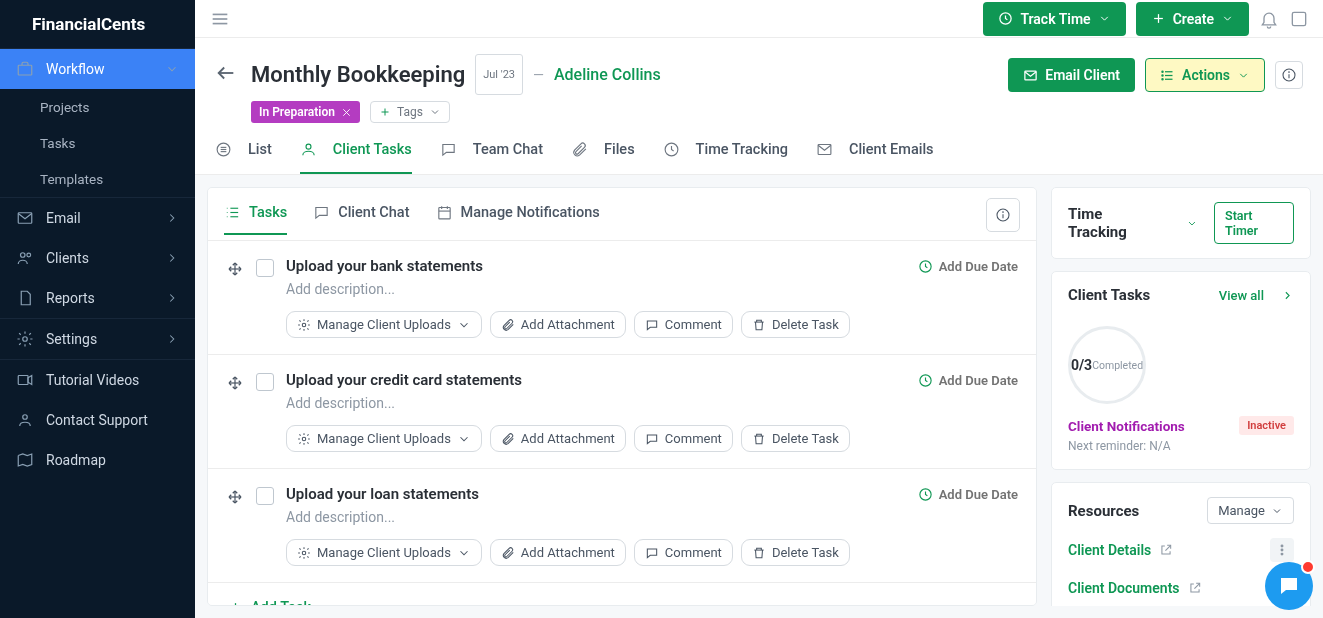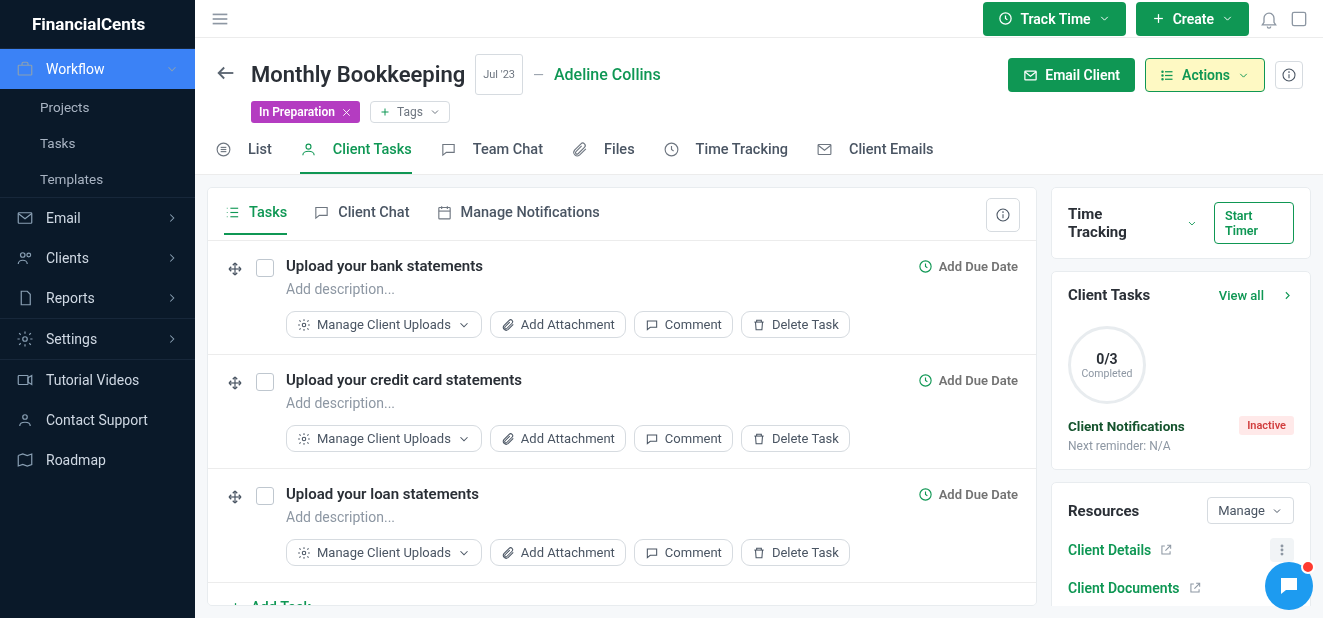--- a/index.html
+++ b/index.html
@@ -89,25 +89,25 @@
 
 .right-col{width:260px;display:flex;flex-direction:column;gap:12px;overflow:auto}
 .r-head{display:flex;align-items:center;padding:14px 16px;gap:8px}
 .r-head h3{font-size:15px;font-weight:700;color:#2a2f36}
 .r-head .sp{flex:1}
 .info-i{width:15px;height:15px;stroke:#fff;fill:#0f9754;border-radius:50%;font-size:10px;display:inline-flex;align-items:center;justify-content:center;color:#fff;font-weight:700;font-style:italic}
 .link-green{color:#0f9754;font-size:13px;font-weight:500;cursor:pointer;display:flex;align-items:center;gap:17px}
 .link-green svg{width:13px;height:13px;stroke:#0f9754;fill:none;stroke-width:2}
 .btn-tiny-outline{border:1px solid #0f9754;color:#0f9754;border-radius:4px;padding:5px 10px;font-size:12.5px;font-weight:600;cursor:pointer}
 .progress{display:flex;flex-direction:column;align-items:flex-start;padding:8px 16px 16px 16px}
-.ring{width:78px;height:78px;border:3px solid #e8ecef;border-radius:50%;display:flex;flex-direction:column;align-items:center;justify-content:center;margin-bottom:12px}
+.ring{width:78px;height:78px;border:3px solid #e8ecef;border-radius:50%;display:flex;flex-direction:row;align-items:center;justify-content:center;margin-bottom:12px}
 .ring .frac{font-size:14px;font-weight:700;color:#2a2f36}
 .ring .lbl{font-size:10.5px;color:#8d97a3}
 .notif-row{display:flex;align-items:center;gap:8px;width:100%}
-.notif-row .ttl{font-size:13.5px;font-weight:700;color:#14532d;flex:1}
+.notif-row .ttl{font-size:13.5px;font-weight:700;color:#a21caf;flex:1}
 .badge-inactive{background:#ffe9e9;color:#d13e3e;font-size:11px;font-weight:600;padding:3px 8px;border-radius:3px}
 .sub-line{font-size:12px;color:#8d97a3;margin-top:4px}
 .res-body{padding:0 16px 14px 16px;display:flex;flex-direction:column;gap:14px}
 .res-link{display:flex;align-items:center;gap:8px}
 .res-link a{color:#0f9754;font-weight:600;font-size:14px;cursor:pointer}
 .res-link svg{width:14px;height:14px;stroke:#8d97a3;fill:none;stroke-width:1.8}
 .res-link .sp{flex:1}
 .dots{width:24px;height:24px;border-radius:4px;display:flex;align-items:center;justify-content:center;cursor:pointer;background:#f1f4f6}
 .dots svg{width:14px;height:14px;fill:#6e7680}
 .manage-dd{border:1px solid #d6dbe0;border-radius:4px;padding:5px 10px;font-size:13px;color:#4a5563;display:flex;align-items:center;gap:6px;cursor:pointer}

